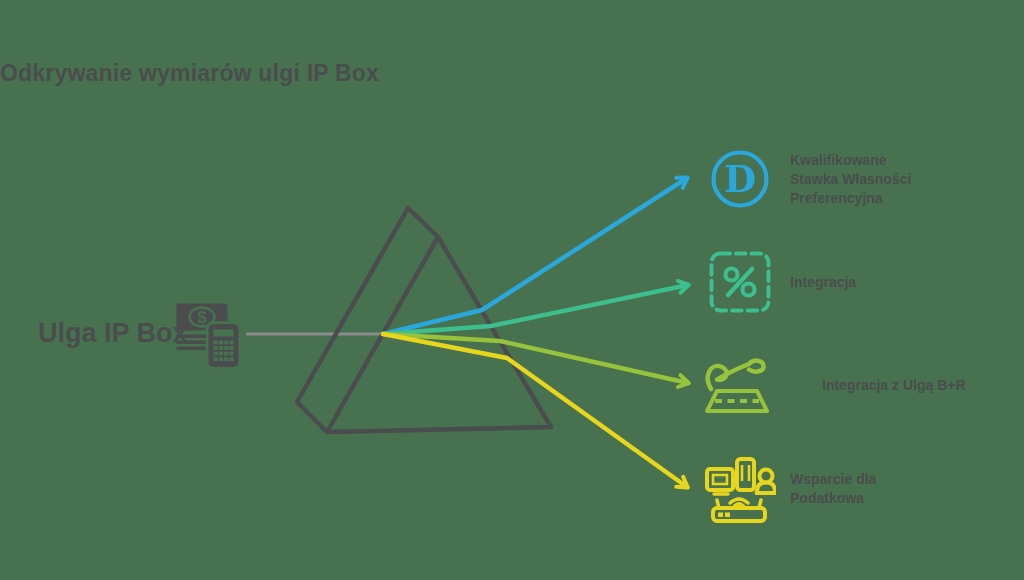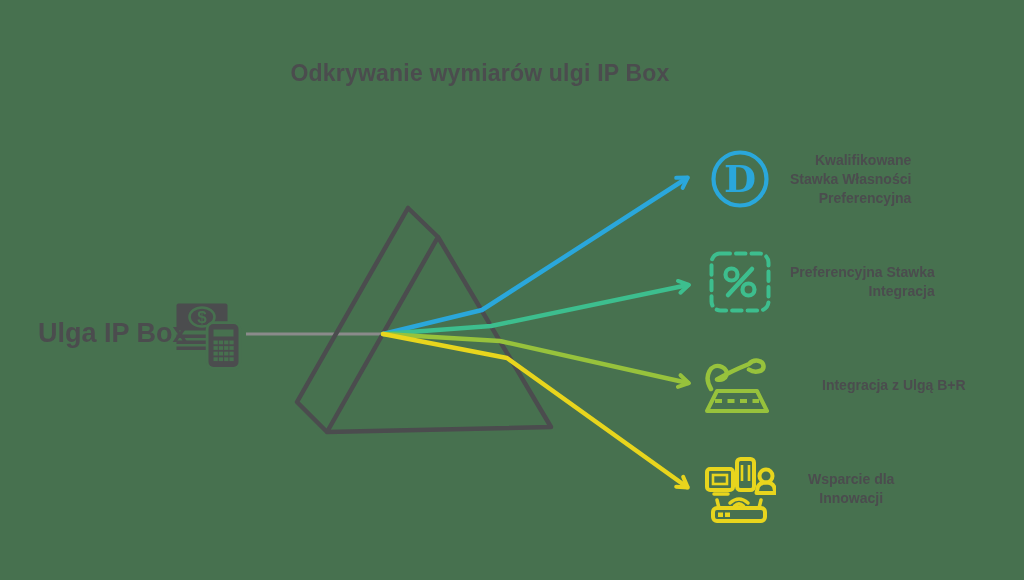--- a/index.html
+++ b/index.html
@@ -7,31 +7,31 @@
     --blue:#2AA7DB; --green:#3DBE8E; --lime:#97C23C; --yellow:#E8D51D;
   }
   html,body{margin:0;padding:0;}
   .canvas{
     position:relative; width:1024px; height:580px; overflow:hidden;
     background:var(--background);
     font-family:"Liberation Sans", sans-serif; color:var(--ink);
   }
   .title{
     position:absolute; left:0; top:60px; width:960px;
-    text-align:center; font-size:23px; font-weight:700; letter-spacing:.2px;
+    text-align:left; font-size:23px; font-weight:700; letter-spacing:.2px;
   }
   .source-label{
     position:absolute; left:38px; top:320px; font-size:27px; font-weight:700;
     line-height:26px; white-space:nowrap;
   }
   .abs{position:absolute;}
   svg{display:block;}
   .row{position:absolute; display:flex; align-items:center;}
   .row .label{font-size:14px; font-weight:700; line-height:19px;}
-  .gap18{margin-left:18px;text-align:right;} .gap14{margin-left:32px;text-align:center;}
+  .gap18{margin-left:18px;} .gap14{margin-left:14px;}
   
   .sk-ink{stroke:var(--ink);} .fl-ink{fill:var(--ink);}
   .sk-bg{stroke:var(--background);} .fl-bg{fill:var(--background);}
   .sk-beam{stroke:var(--beam);}
   .sk-blue{stroke:var(--blue);} .fl-blue{fill:var(--blue);}
   .sk-green{stroke:var(--green);}
   .sk-lime{stroke:var(--lime);}
   .sk-yellow{stroke:var(--yellow);} .fl-yellow{fill:var(--yellow);}
   .nofill{fill:none;}
 </style>
@@ -113,21 +113,20 @@
   </div>
 
   <div class="row" style="left:708px; top:250px; height:64px;">
     <svg width="64" height="64" viewBox="0 0 64 64">
       <rect x="3.5" y="3.5" width="57" height="57" rx="9" class="sk-green nofill" stroke-width="4" stroke-dasharray="9.5 6" stroke-linecap="round"></rect>
       <path d="M20,45 L44,19" class="sk-green nofill" stroke-width="4.5" stroke-linecap="round"></path>
       <circle cx="23.5" cy="24.5" r="6" class="sk-green nofill" stroke-width="4.2"></circle>
       <circle cx="40.5" cy="39.5" r="6" class="sk-green nofill" stroke-width="4.2"></circle>
     </svg>
     <div class="label gap18">
-      <div>Preferencyjna Stawka</div>
       <div>Integracja</div>
     </div>
   </div>
 
   <div class="row" style="left:702px; top:354px; height:62px;gap:32px;">
     <svg width="70" height="62" viewBox="0 0 70 62">
       <path d="M15,37 L55,37 L65,57 L5,57 Z" class="sk-lime nofill" stroke-width="4" stroke-linejoin="round"></path>
       <path d="M13,47 L57,47" class="sk-lime nofill" stroke-width="4" stroke-dasharray="7 5.5"></path>
       <path d="M9,35 C1,22 9,8 20,13 C28,16.5 25,28 15,25.5 C26,19 37,14 47,10 C52,4.5 61,6 61.5,12 C62,17.5 53,19.5 47,15.5" class="sk-lime nofill" stroke-width="4.5" stroke-linecap="round" stroke-linejoin="round"></path>
     </svg>
@@ -147,17 +146,17 @@
       <path d="M52.5,40 L54,33.5 Q56,29.5 62,29.5 Q68,29.5 70,33.5 L71.5,40 Z" class="sk-yellow nofill" stroke-width="4" stroke-linejoin="round"></path>
       <rect x="9" y="55" width="52" height="13" rx="4" class="sk-yellow nofill" stroke-width="4"></rect>
       <path d="M15,55 L13,47 M55,55 L57,47" class="sk-yellow nofill" stroke-width="3.5" stroke-linecap="round"></path>
       <path d="M26,50 Q35,42 44,50" class="sk-yellow nofill" stroke-width="3.5" stroke-linecap="round"></path>
       <path d="M30.5,53 Q35,48.8 39.5,53" class="sk-yellow nofill" stroke-width="3.5" stroke-linecap="round"></path>
       <rect x="14" y="59.5" width="5" height="4.5" class="fl-yellow"></rect>
       <rect x="21" y="59.5" width="5" height="4.5" class="fl-yellow"></rect>
     </svg>
     <div class="label gap14">
       <div>Wsparcie dla</div>
-      <div>Innowacji</div>
+      <div>Podatkowa</div>
     </div>
   </div>
 
 </div>
 
 </body></html>

